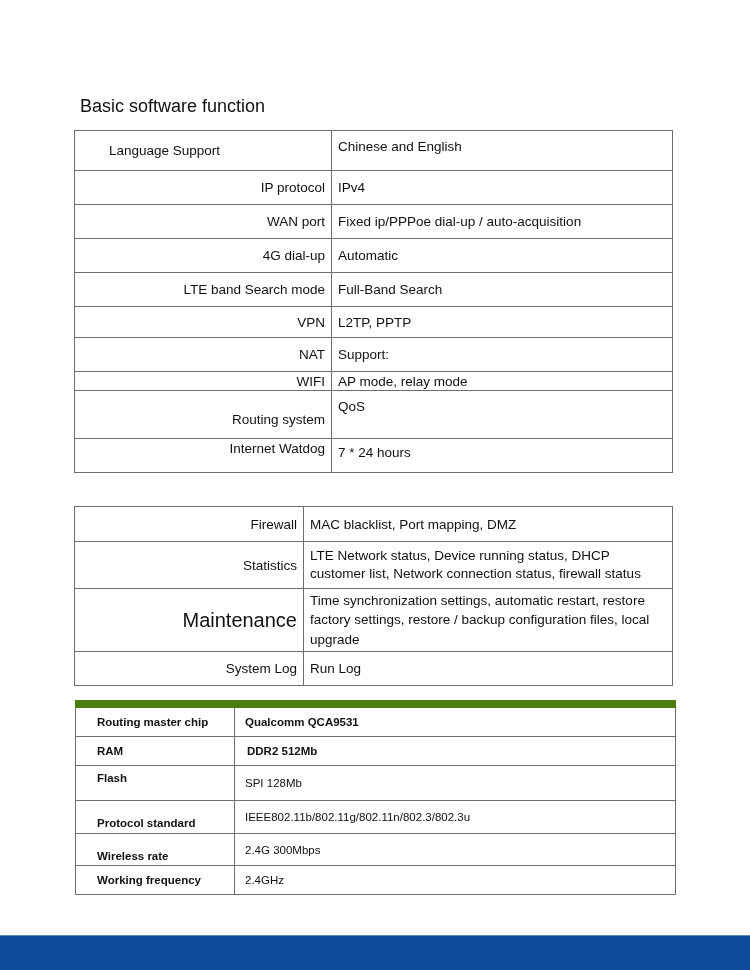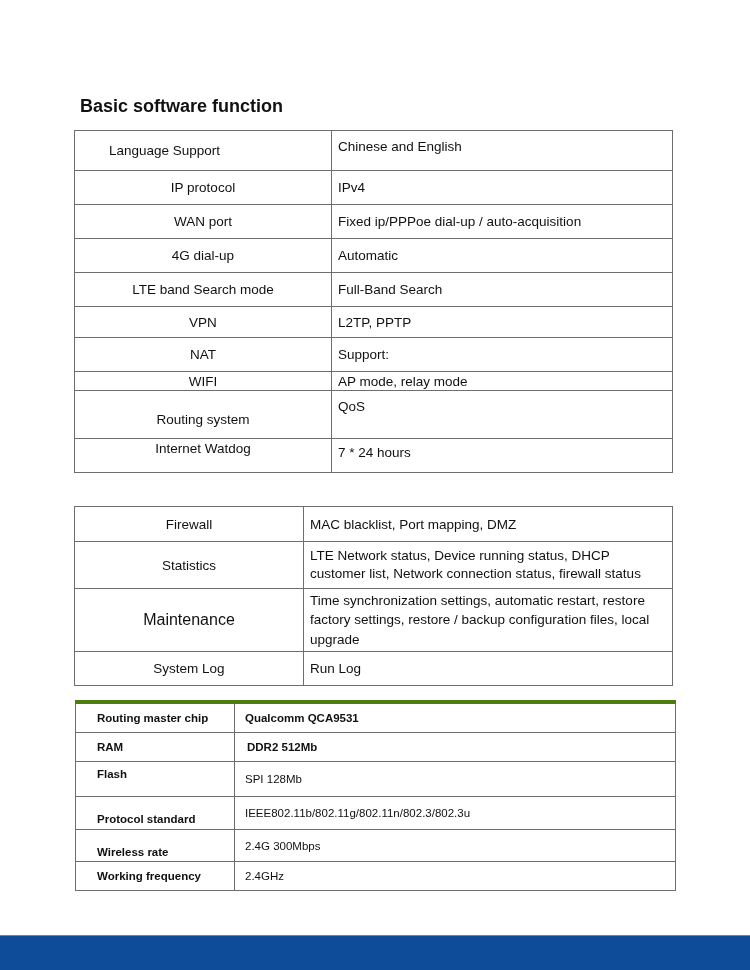--- a/index.html
+++ b/index.html
@@ -1,31 +1,31 @@
 <!DOCTYPE html>
 <html><head>
 <meta charset="utf-8">
 <style>
   html, body { margin:0; padding:0; }
   body { width:750px; height:970px; background:#ffffff; position:relative; overflow:hidden;
          font-family:"Liberation Sans", "DejaVu Sans", sans-serif; color:#111; }
-  .title { position:absolute; left:80px; top:96px; font-size:18px; font-weight:bold; letter-spacing:0; }
+  .title { position:absolute; left:80px; top:96px; font-size:18px; font-weight:normal; letter-spacing:0; }
   table { position:absolute; border-collapse:collapse; table-layout:fixed; }
   td { border:1px solid #6e6e6e; padding:0 6px; font-size:13.5px; vertical-align:middle; }
   .t1, .t2 { left:74px; width:599px; }
-  .t1 td.k, .t2 td.k { width:216px; text-align:center; }
+  .t1 td.k, .t2 td.k { width:216px; text-align:right; }
   .t1 td.v, .t2 td.v { padding-left:6px; }
   .t1 { top:130px; }
   .t2 { top:506px; }
-  .t3 { left:75px; top:700px; width:601px; border-top:4px solid #4d7c0f; }
+  .t3 { left:75px; top:700px; width:601px; border-top:8px solid #4d7c0f; }
   .t3 td { font-size:11.5px; height:28px; padding-left:8px; }
   .t3 td.k { width:131px; font-weight:bold; padding-left:21px; }
   .t3 td.v { padding-left:10px; }
   .top-v { vertical-align:top; padding-top:8px; }
-  .big { font-size:16px;margin-top:36px; }
+  .big { font-size:20px;margin-top:36px; }
   .footer-bar { position:absolute; left:0; top:935px; width:750px; height:35px; background:#0e4b98; border-top:1px solid #5f86b8; }
 </style>
 </head>
 <body>
 
 <div class="title">Basic software function</div>
 
 <table class="t1">
   <tbody>
       <tr style="height:40px">

